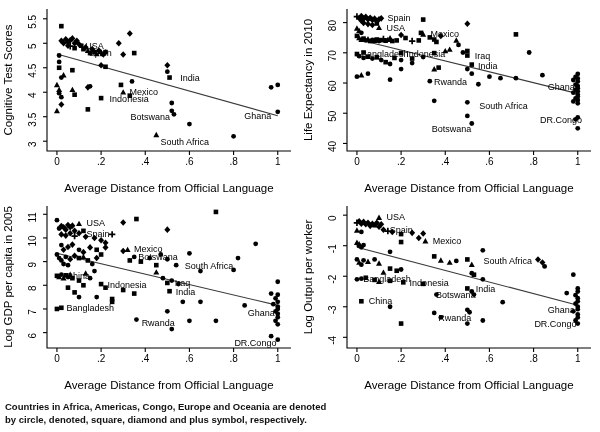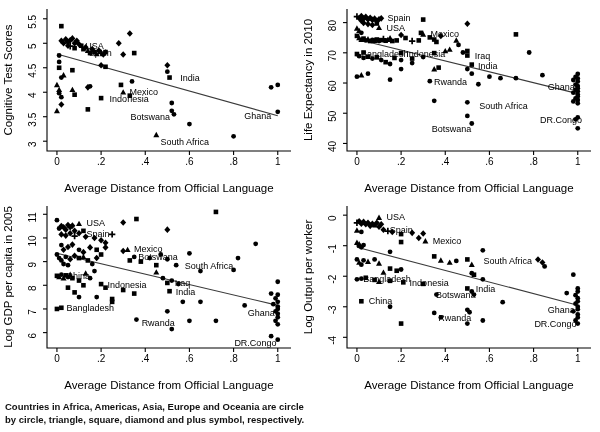--- a/index.html
+++ b/index.html
@@ -593,15 +593,15 @@
           <text x="175.86425339366517" y="93.06236559139785" font-size="9">India</text>
           <text x="68.76923076923077" y="105.27741935483871" font-size="9">China</text>
           <text x="138.32579185520362" y="122.37849462365593" font-size="9">Rwanda</text>
           <text x="247.6289592760181" y="113.82795698924733" font-size="9">Ghana</text>
           <text x="234.38009049773757" y="127.56989247311827" font-size="9">DR.Congo</text>
         </g>
       </svg>
     </div>
 </div>
 <div class="caption">
-  <span>Countries in Africa, Americas, Asia, Europe and Oceania are circle</span>
-  <span>by circle, triangle, square, diamond and plus symbol, respectively.</span>
+  <span>Countries in Africa, Americas, Congo, Europe and Oceania are denoted</span>
+  <span>by circle, denoted, square, diamond and plus symbol, respectively.</span>
 </div>
 
 </body></html>

